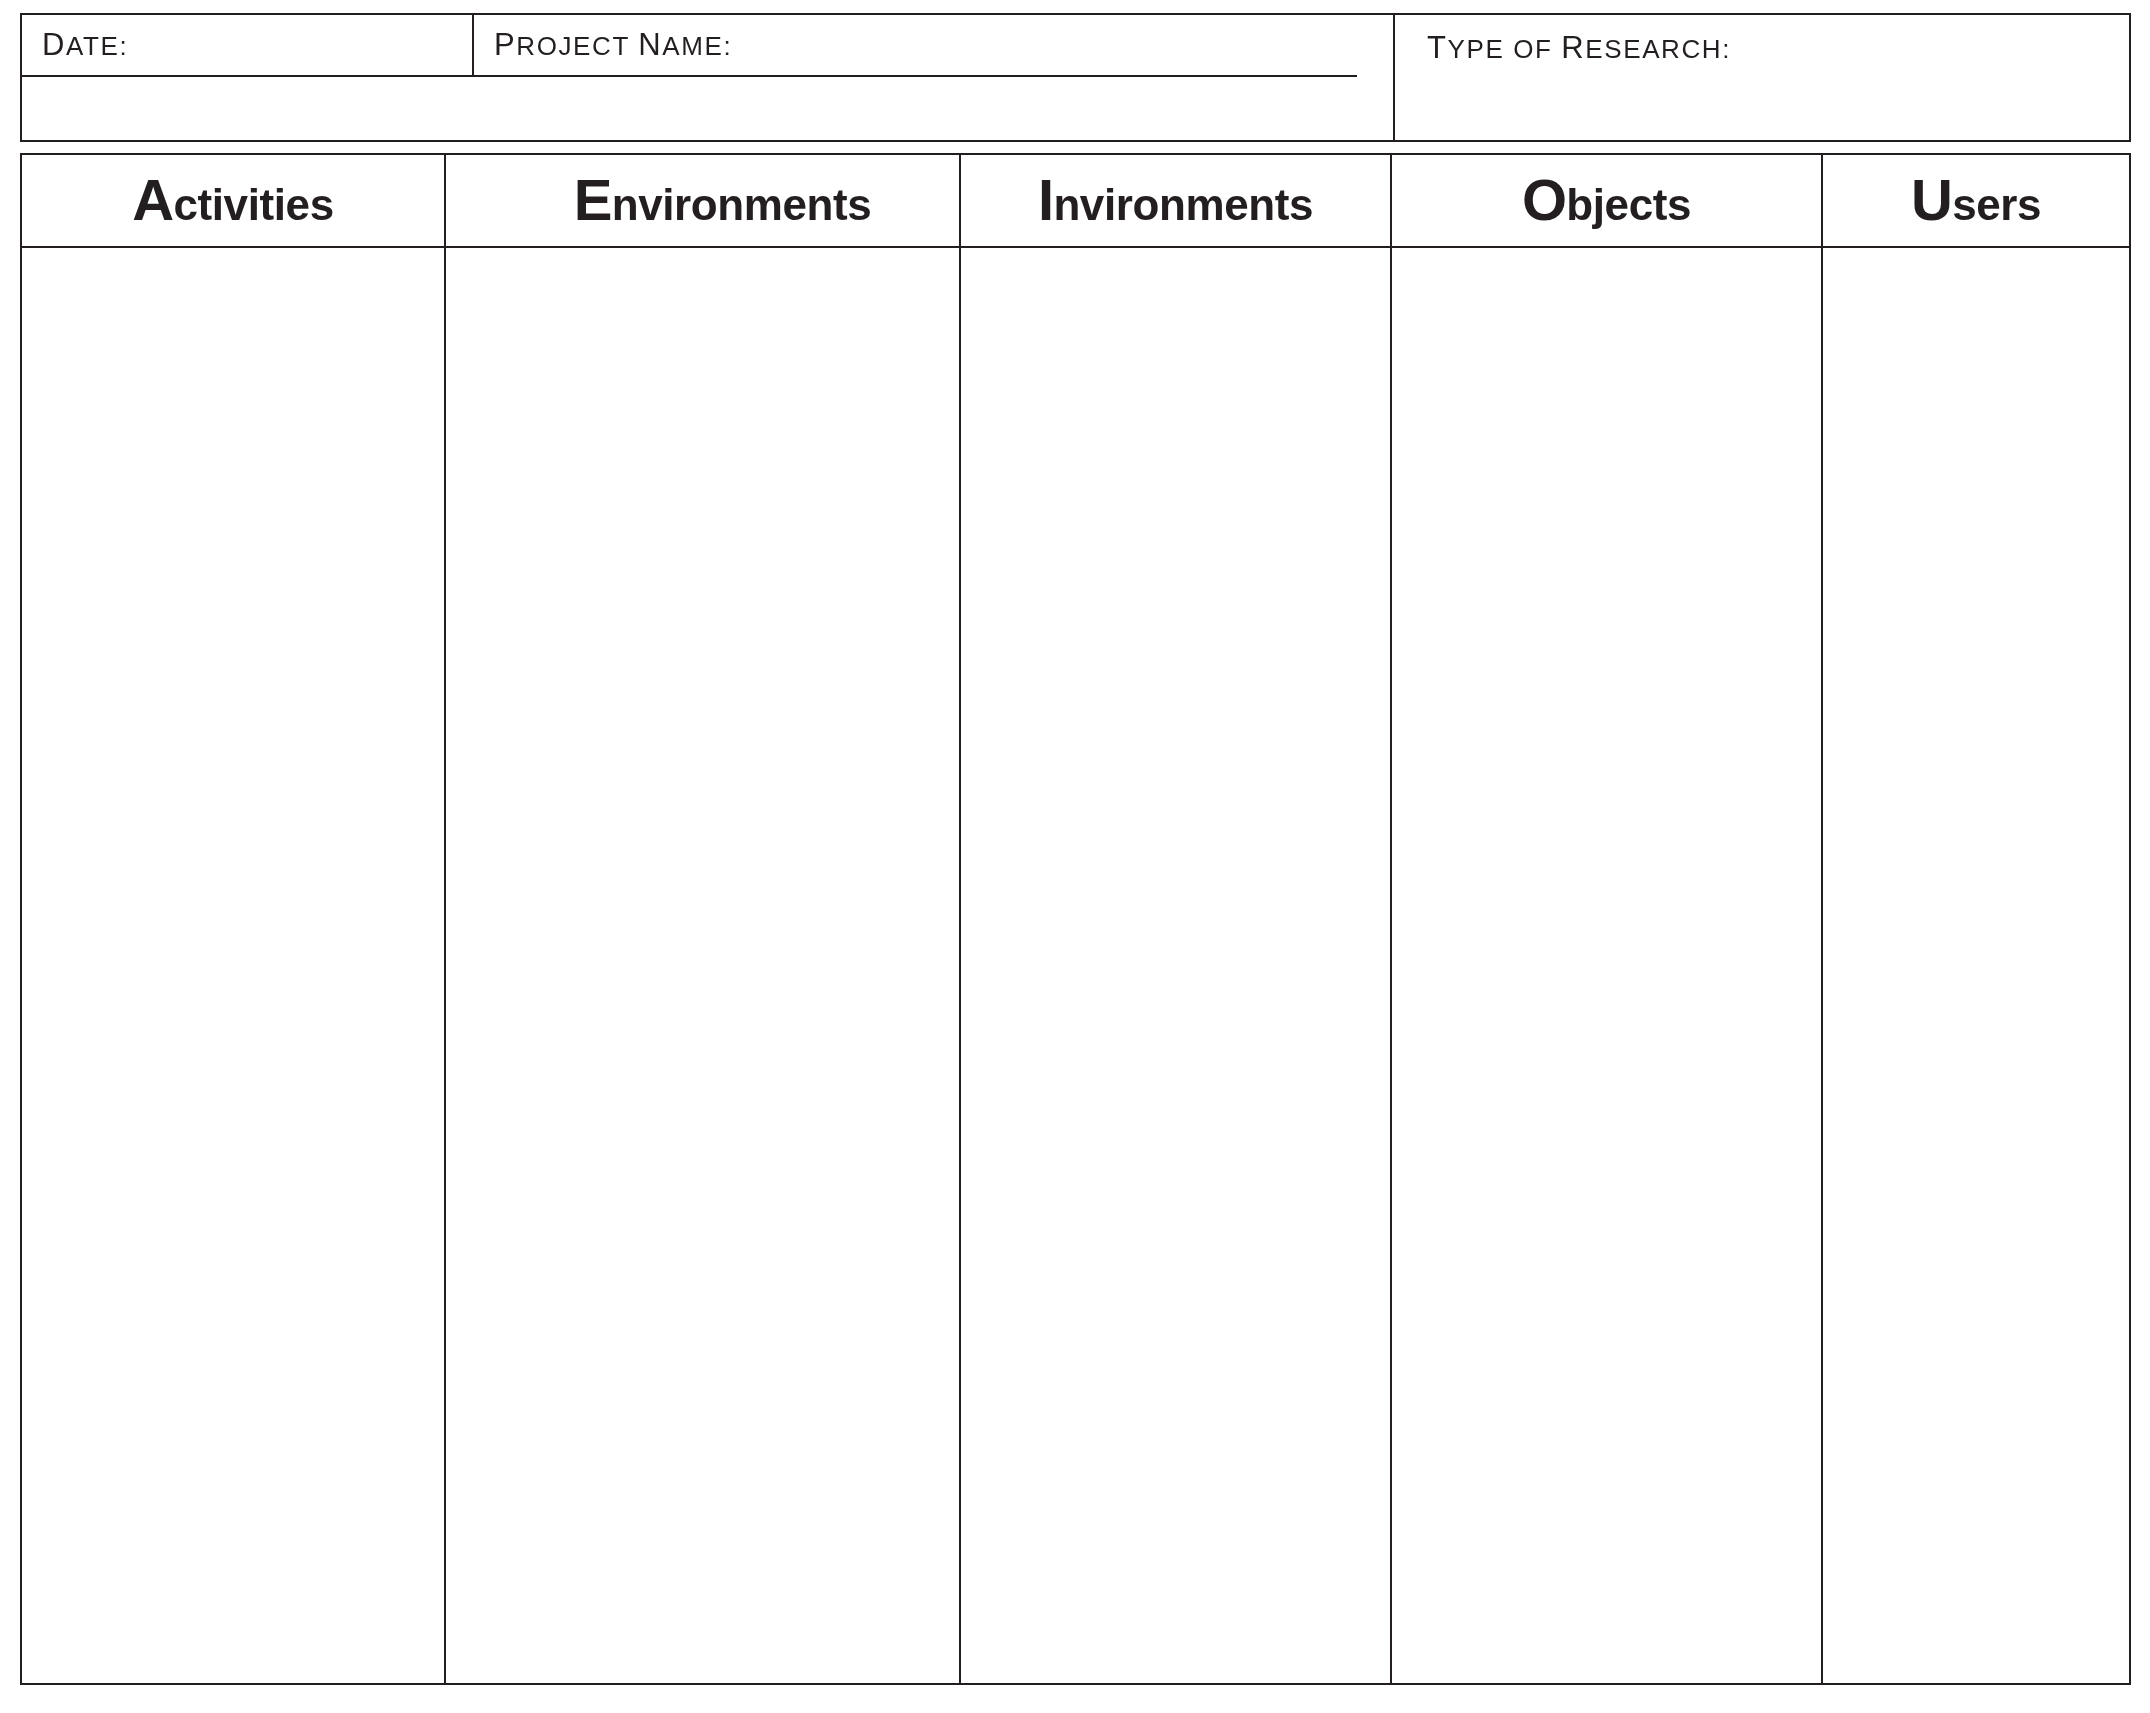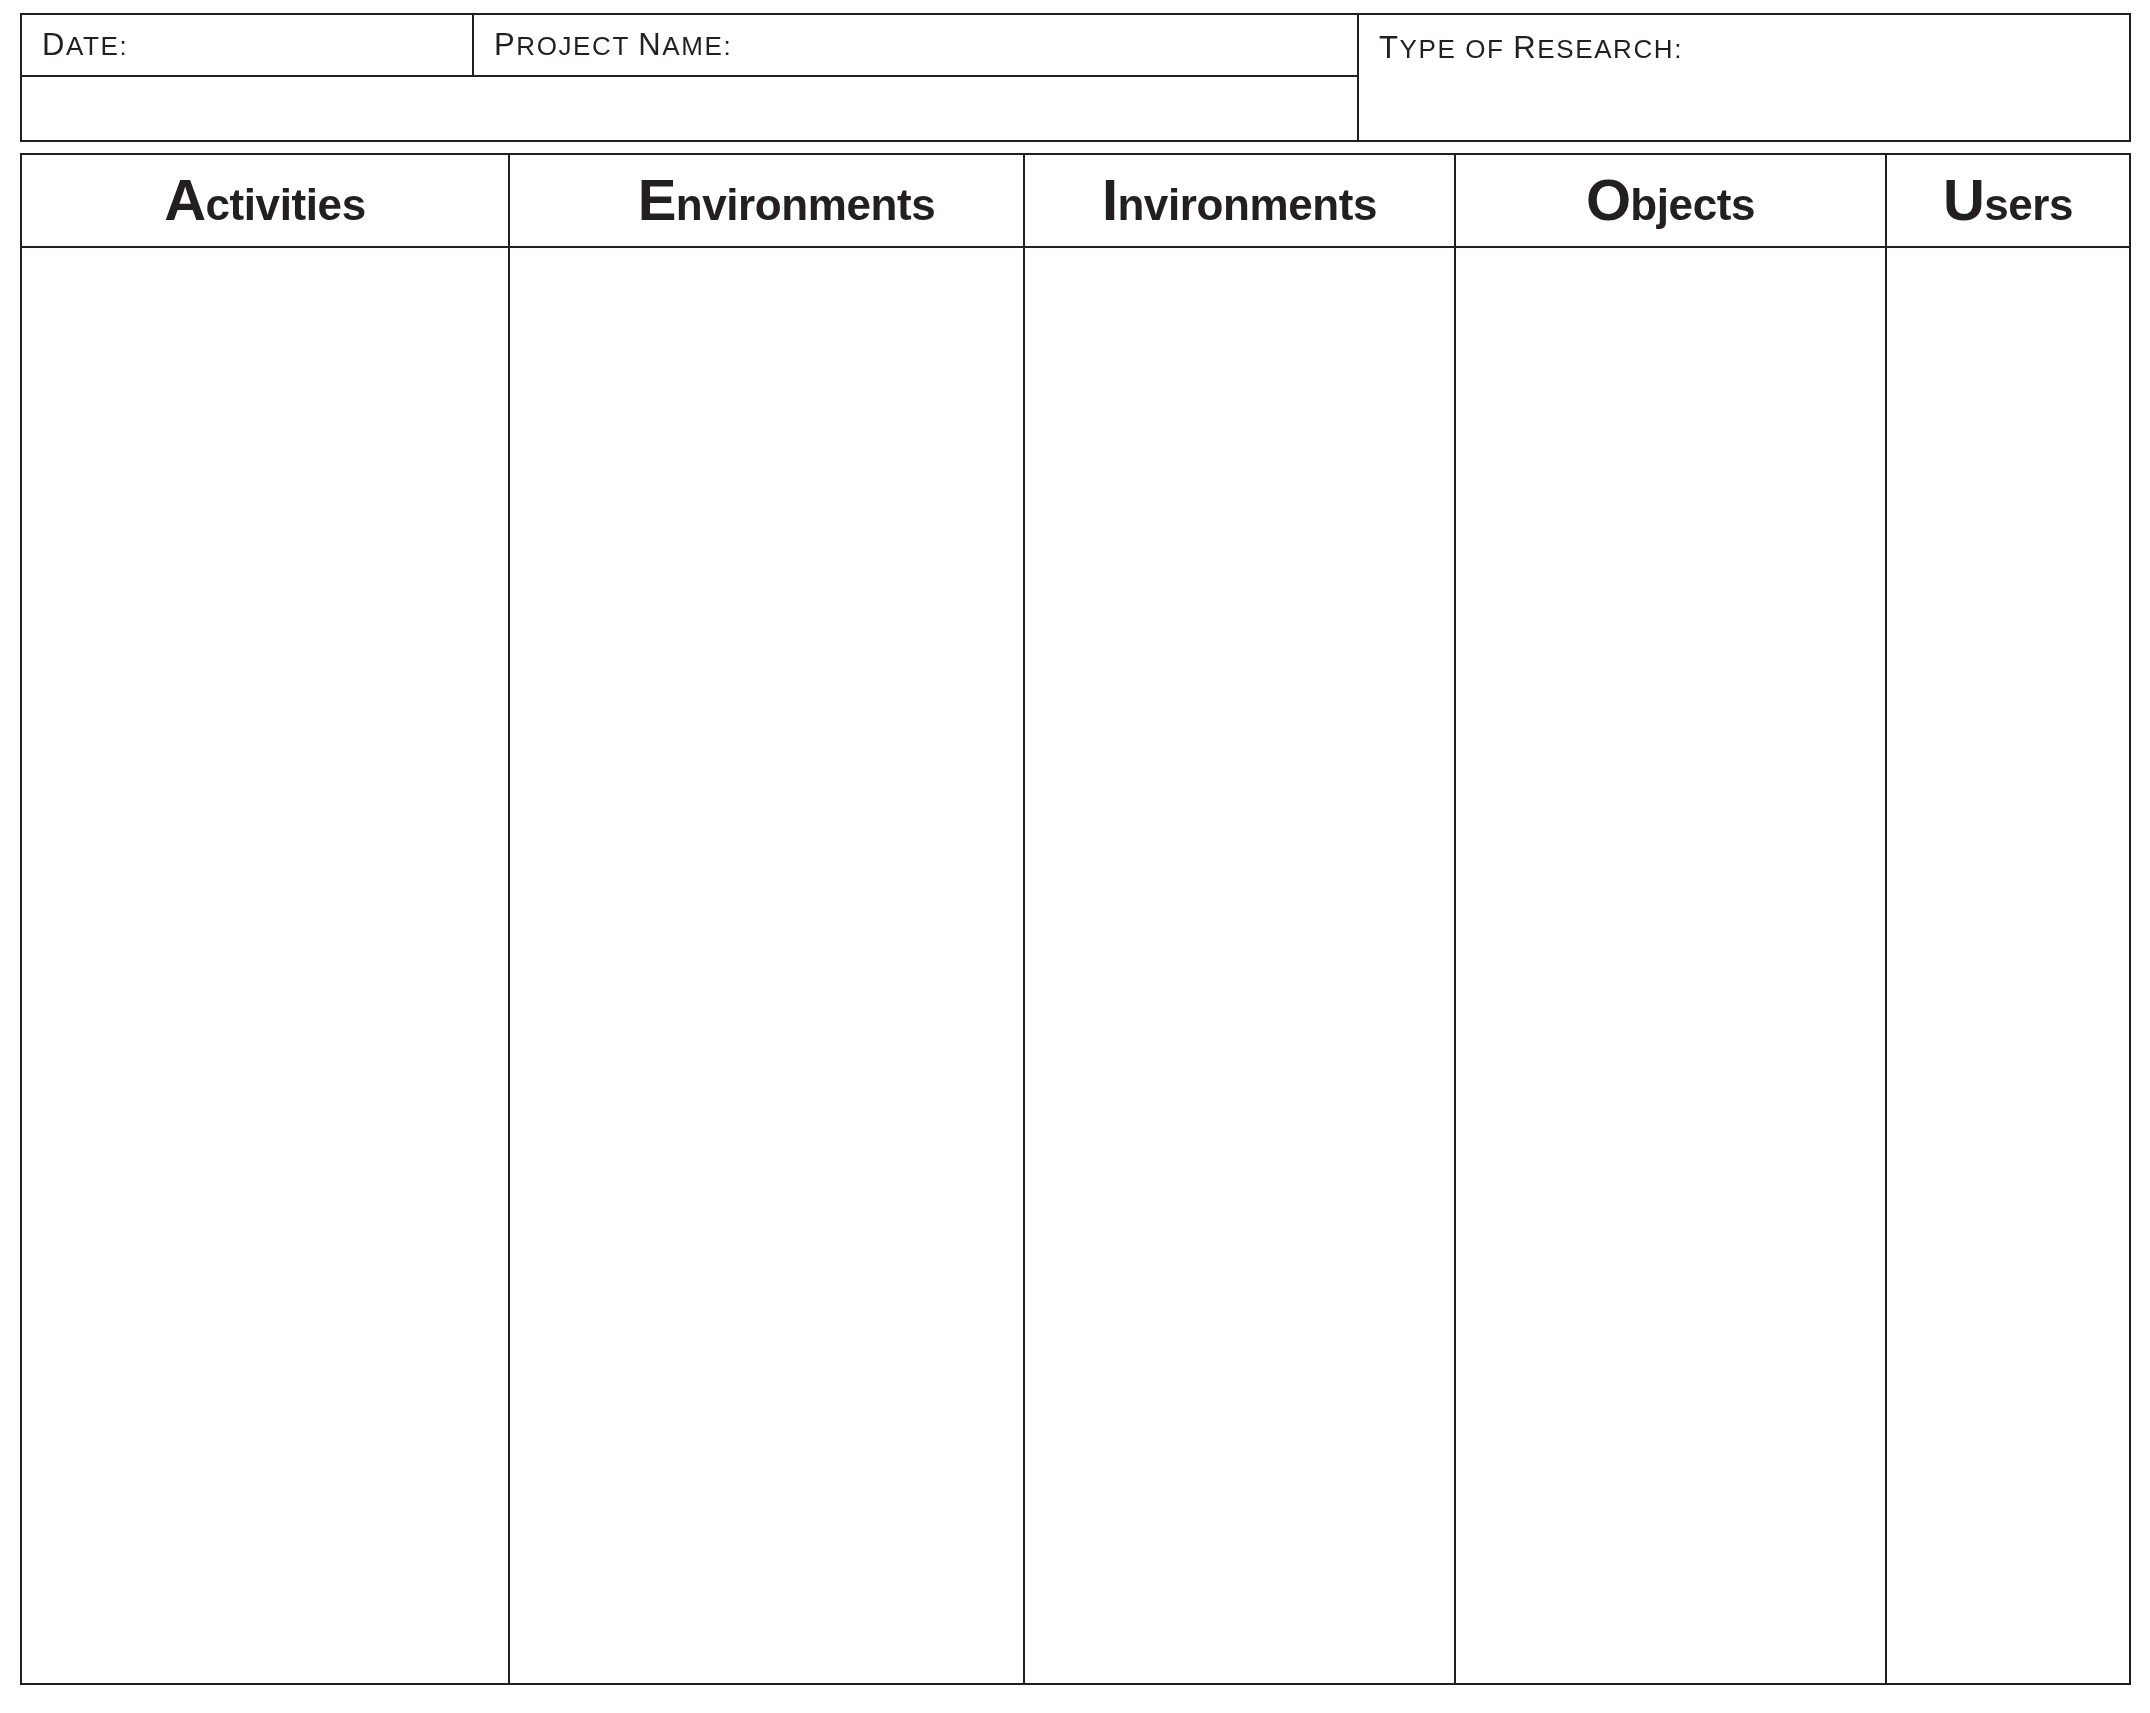--- a/index.html
+++ b/index.html
@@ -56,22 +56,23 @@
     border-right: 2.1px solid #231f20;
     text-align: center;
   }
   .meta-cell.wide {
     flex: 1;
   }
   .meta-right {
     flex: 1;
     box-sizing: border-box;
     border-left: 2.1px solid #231f20;
-    padding-left: 20px;
+    padding-left: 32px;
     padding-top: 15.5px;
+    margin-left: 36px;
   }
 
   .label {
     font-family: "Liberation Sans", sans-serif;
     font-size: 26px;
     letter-spacing: 1.6px;
     color: #231f20;
     white-space: nowrap;
   }
   .label .cap {
@@ -102,21 +103,21 @@
   .col {
     box-sizing: border-box;
     border-right: 2.8px solid #231f20;
     display: flex;
     align-items: center;
     justify-content: center;
   }
   .col:last-child {
     border-right: none;
   }
-  .c0 { width: 488px; }
+  .c0 { width: 424px; }
   .c1 { width: 515px; padding-left: 40px; }
   .c2 { width: 431px; }
   .c3 { width: 431px; }
   .c4 { flex: 1; }
 
   .head-title {
     font-family: "Liberation Sans", sans-serif;
     font-weight: bold;
     font-size: 44px;
     color: #231f20;

